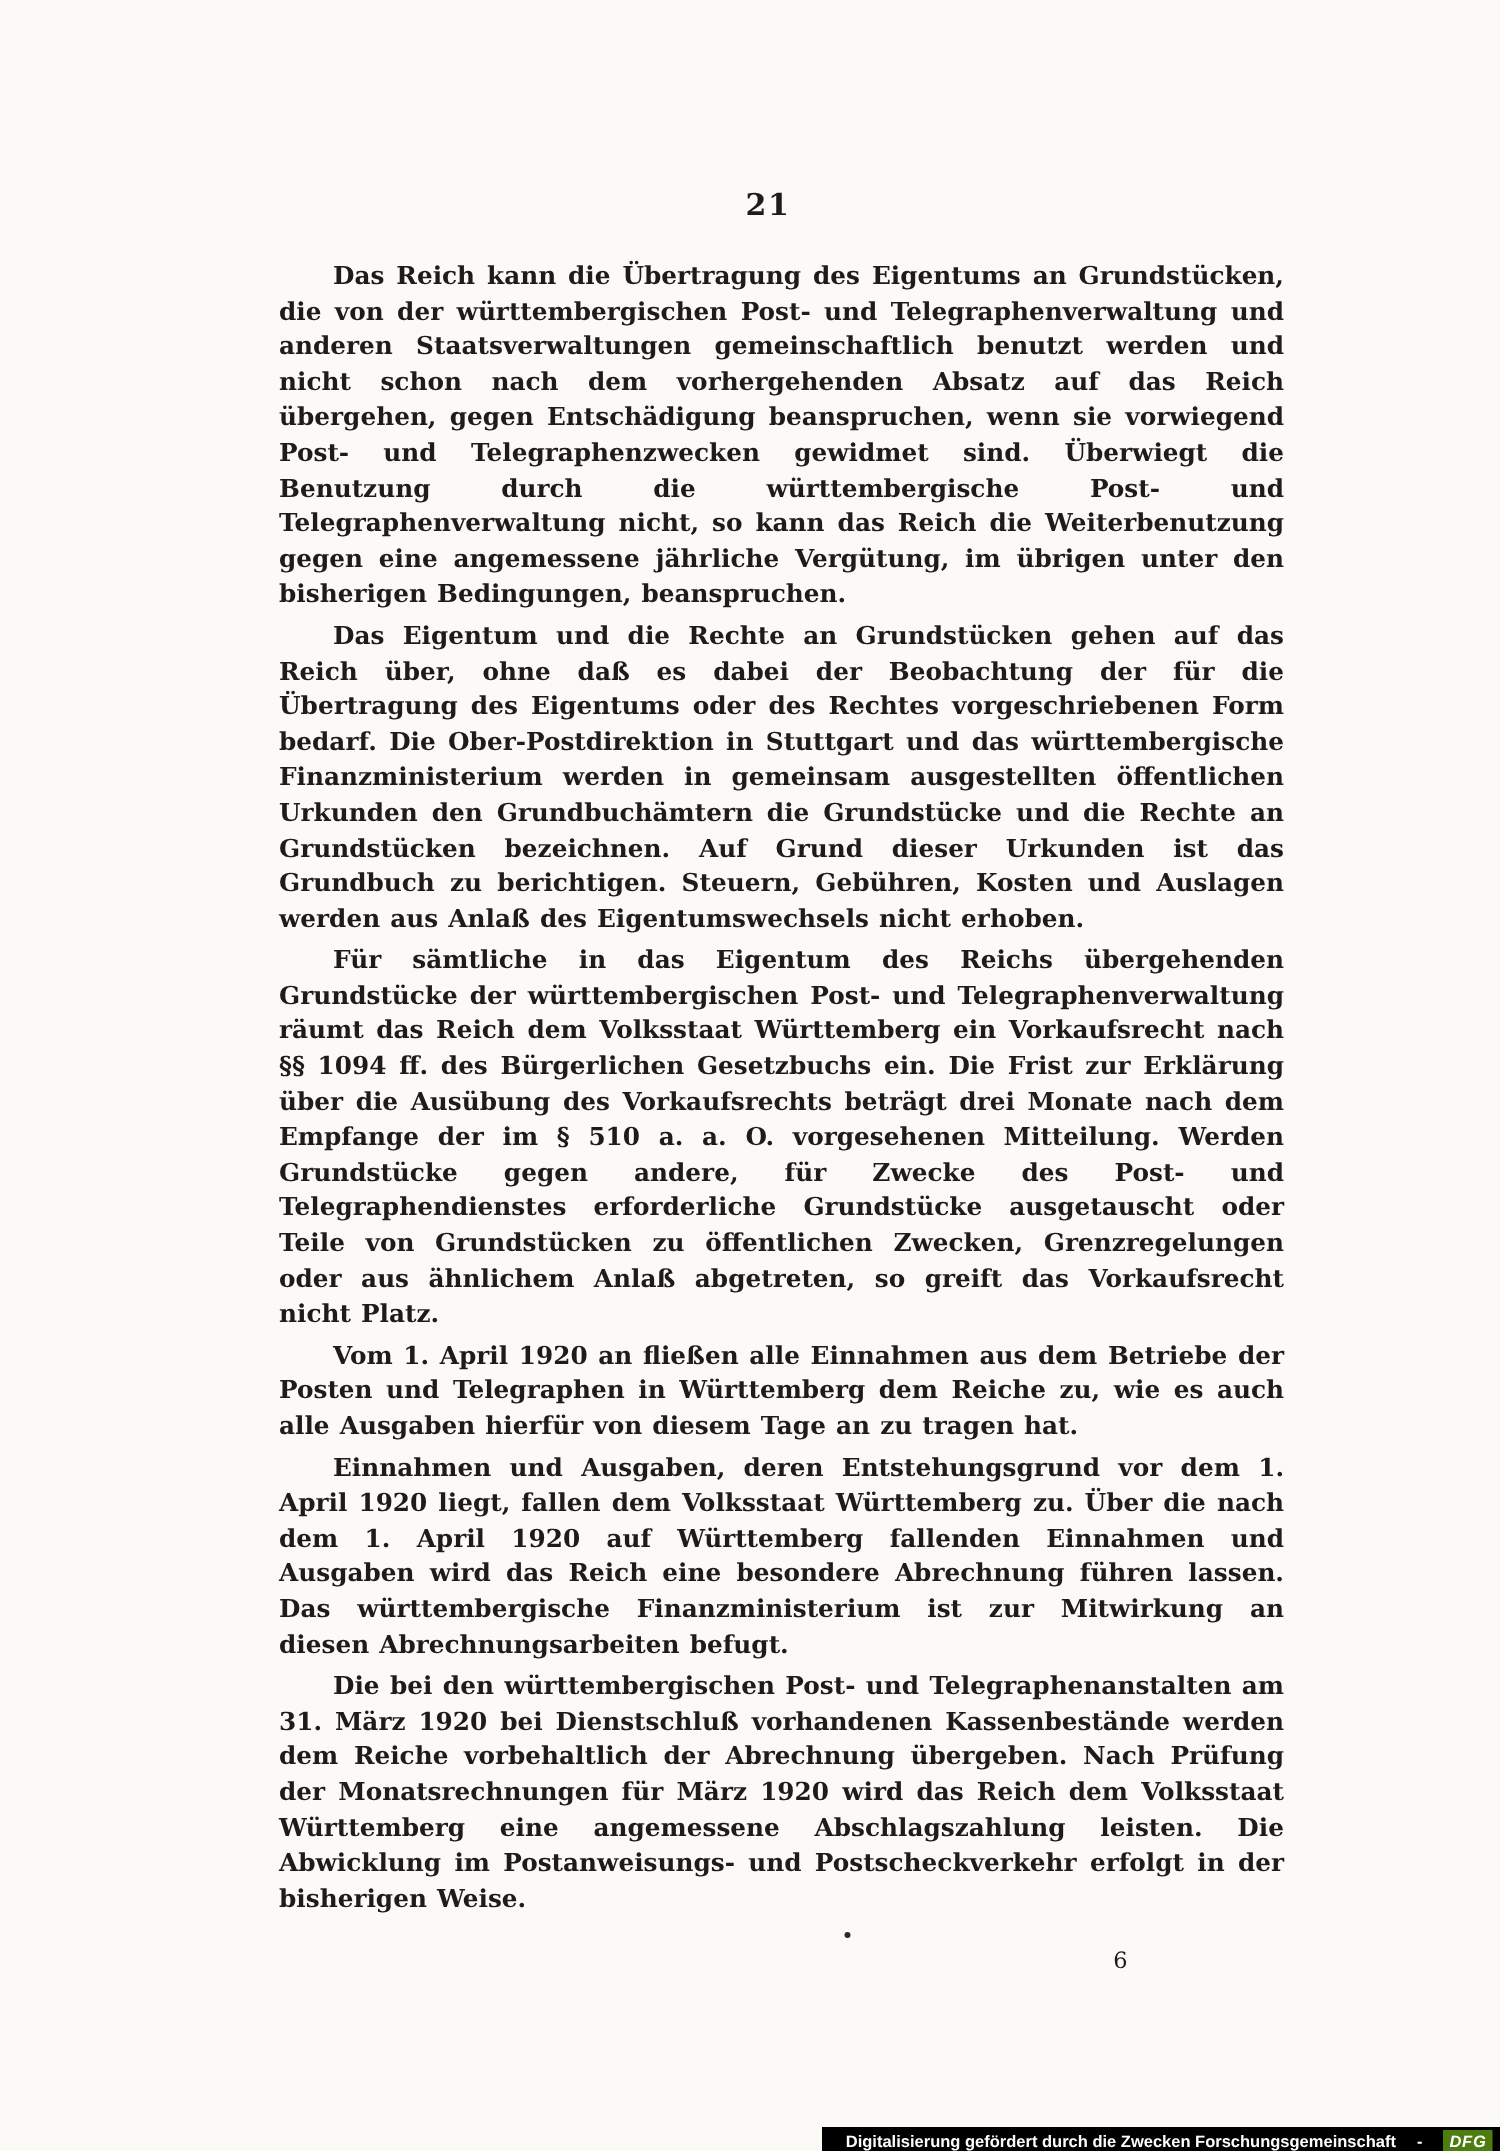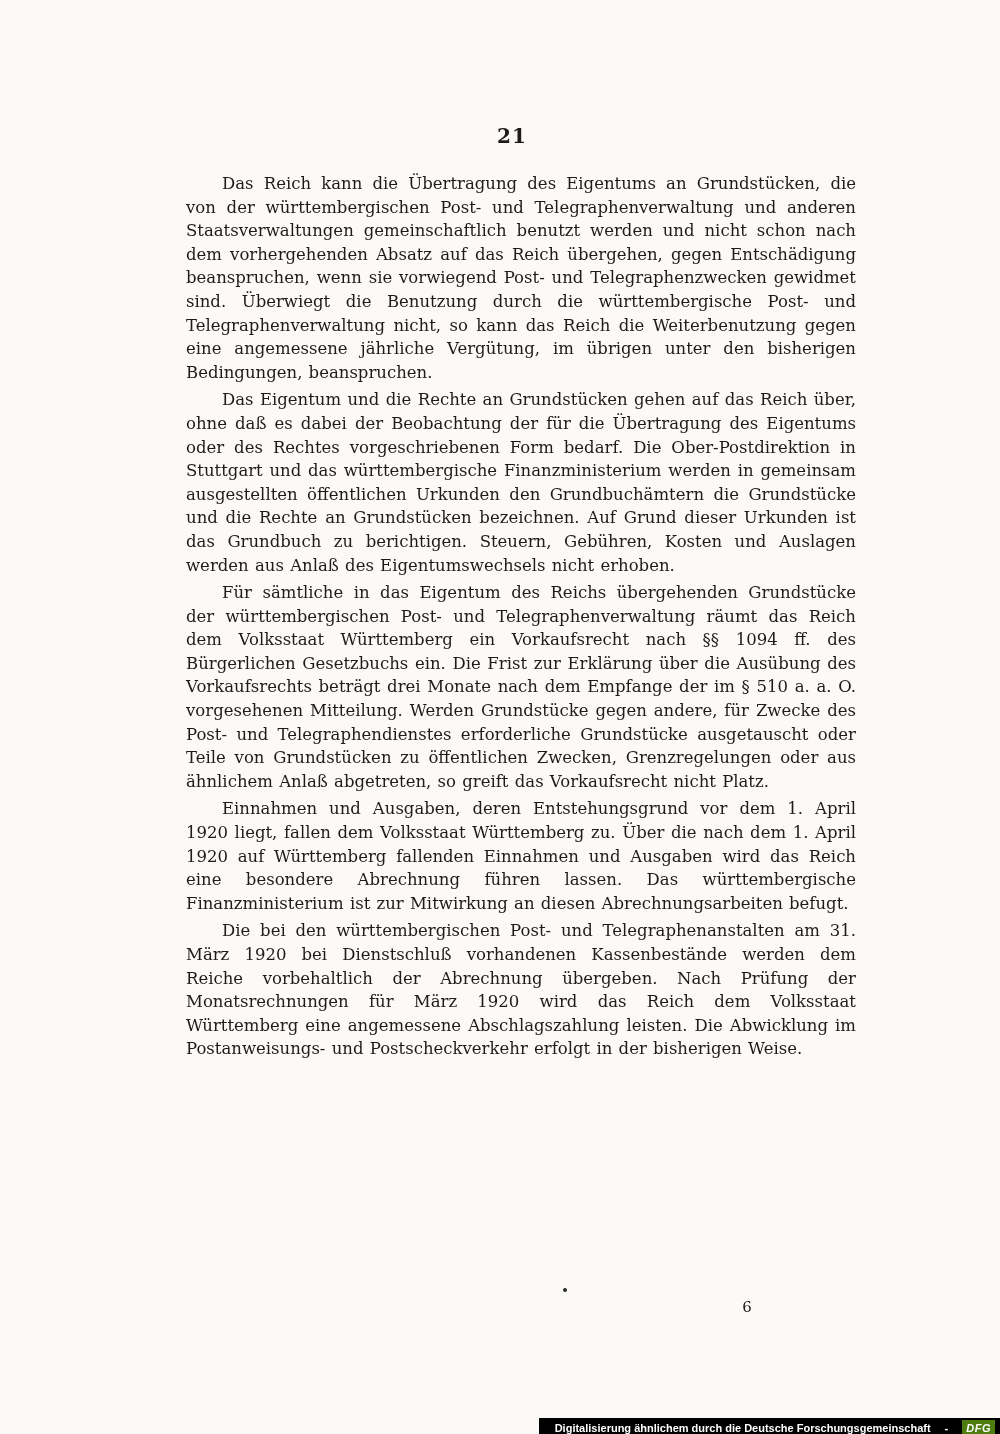--- a/index.html
+++ b/index.html
@@ -32,20 +32,21 @@
     font-size: 16.5px;
     line-height: 23.6px;
     text-align: justify;
   }
   .para {
     text-align: justify;
     word-spacing: 1px;
   }
   .para.indent {
     text-indent: 36px;
+    font-weight: bold;
   }
   .signature-mark {
     position: absolute;
     top: 1286px;
     left: 705px;
     width: 60px;
     text-align: center;
     font-size: 15px;
   }
   .artifact-dot {
@@ -90,25 +91,26 @@
 </style>
 </head>
 <body>
 
 <div class="page-number">21</div>
 
 <div class="text-block">
   <p class="para indent">Das Reich kann die Übertragung des Eigentums an Grundstücken, die von der württembergischen Post- und Telegraphenverwaltung und anderen Staatsverwaltungen gemeinschaftlich benutzt werden und nicht schon nach dem vorhergehenden Absatz auf das Reich übergehen, gegen Entschädigung beanspruchen, wenn sie vorwiegend Post- und Telegraphenzwecken gewidmet sind. Überwiegt die Benutzung durch die württembergische Post- und Telegraphenverwaltung nicht, so kann das Reich die Weiterbenutzung gegen eine angemessene jährliche Vergütung, im übrigen unter den bisherigen Bedingungen, beanspruchen.</p>
   <p class="para indent">Das Eigentum und die Rechte an Grundstücken gehen auf das Reich über, ohne daß es dabei der Beobachtung der für die Übertragung des Eigentums oder des Rechtes vorgeschriebenen Form bedarf. Die Ober-Postdirektion in Stuttgart und das württembergische Finanzministerium werden in gemeinsam ausgestellten öffentlichen Urkunden den Grundbuchämtern die Grundstücke und die Rechte an Grundstücken bezeichnen. Auf Grund dieser Urkunden ist das Grundbuch zu berichtigen. Steuern, Gebühren, Kosten und Auslagen werden aus Anlaß des Eigentumswechsels nicht erhoben.</p>
   <p class="para indent">Für sämtliche in das Eigentum des Reichs übergehenden Grundstücke der württembergischen Post- und Telegraphenverwaltung räumt das Reich dem Volksstaat Württemberg ein Vorkaufsrecht nach §§ 1094 ff. des Bürgerlichen Gesetzbuchs ein. Die Frist zur Erklärung über die Ausübung des Vorkaufsrechts beträgt drei Monate nach dem Empfange der im § 510 a. a. O. vorgesehenen Mitteilung. Werden Grundstücke gegen andere, für Zwecke des Post- und Telegraphendienstes erforderliche Grundstücke ausgetauscht oder Teile von Grundstücken zu öffentlichen Zwecken, Grenzregelungen oder aus ähnlichem Anlaß abgetreten, so greift das Vorkaufsrecht nicht Platz.</p>
+  <p class="para indent">Vom 1. April 1920 an fließen alle Einnahmen aus dem Betriebe der Posten und Telegraphen in Württemberg dem Reiche zu, wie es auch alle Ausgaben hierfür von diesem Tage an zu tragen hat.</p>
   <p class="para indent">Einnahmen und Ausgaben, deren Entstehungsgrund vor dem 1. April 1920 liegt, fallen dem Volksstaat Württemberg zu. Über die nach dem 1. April 1920 auf Württemberg fallenden Einnahmen und Ausgaben wird das Reich eine besondere Abrechnung führen lassen. Das württembergische Finanzministerium ist zur Mitwirkung an diesen Abrechnungsarbeiten befugt.</p>
   <p class="para indent">Die bei den württembergischen Post- und Telegraphenanstalten am 31. März 1920 bei Dienstschluß vorhandenen Kassenbestände werden dem Reiche vorbehaltlich der Abrechnung übergeben. Nach Prüfung der Monatsrechnungen für März 1920 wird das Reich dem Volksstaat Württemberg eine angemessene Abschlagszahlung leisten. Die Abwicklung im Postanweisungs- und Postscheckverkehr erfolgt in der bisherigen Weise.</p>
 </div>
 
 <div class="artifact-dot"></div>
 
 <div class="signature-mark">6</div>
 
 <div class="footer-bar">
-  <span>Digitalisierung ähnlichem durch die Deutsche Forschungsgemeinschaft</span>
+  <span>Digitalisierung gefördert durch die Zwecken Forschungsgemeinschaft</span>
   <span class="footer-sep">-</span>
   <span class="dfg-logo">DFG</span>
 </div>
 
 </body></html>

